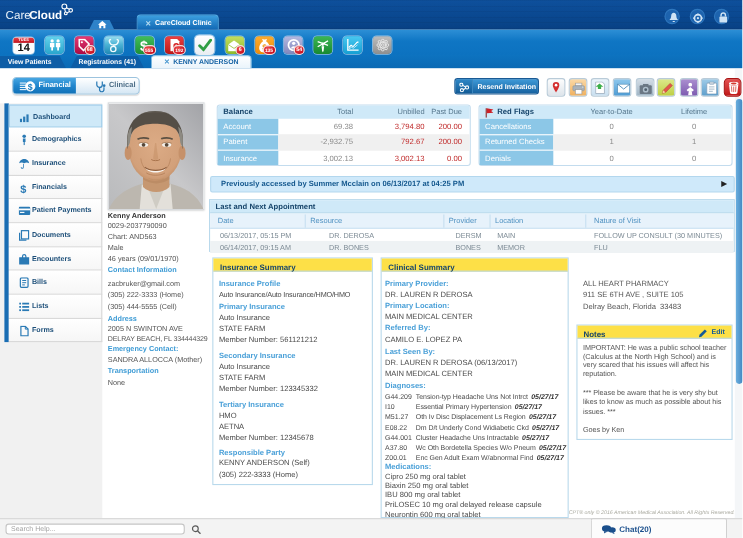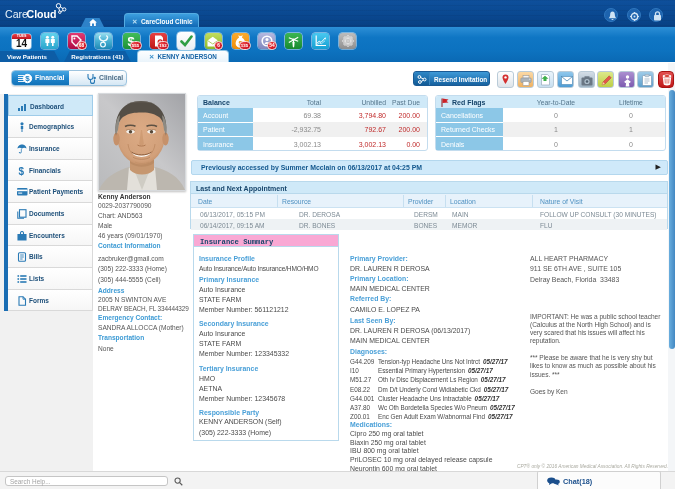--- a/index.html
+++ b/index.html
@@ -51,22 +51,22 @@
 
 .pinfo { position:absolute; left:98px; font-size:6.6px; color:#555; white-space:nowrap; }
 .plabel { position:absolute; left:98px; font-size:6.6px; color:#3d9bd5; font-weight:bold; }
 .red { color:#c02b2b; }
 .gray { color:#8a8a8a; }
 
 .tbtn { position:absolute; top:71px; width:17px; height:17px; border-radius:3px;
   border:1px solid #b9cbd8; }
 
 .panel { position:absolute; border:1px solid #b9d9ec; background:#fff; }
-.phead { position:absolute; left:0; top:0; right:0; height:12px; background:#f9a8d4;
-  border-bottom:1px solid #b9d9ec;font-family:Liberation Mono, monospace; }
+.phead { position:absolute; left:0; top:0; right:0; height:12px; background:#fde047;
+  border-bottom:1px solid #b9d9ec; }
 .phead span { position:absolute; left:6px; top:2.5px; font-size:7.2px; font-weight:bold; color:#17456b; }
 .blab { position:absolute; font-size:6.9px; font-weight:bold; color:#4aa0d8; }
 .btxt { position:absolute; font-size:6.9px; color:#4a4a4a; }
 
 #footer { left:0; top:471px; width:675px; height:18px; background:#f3f3f3; border-top:1px solid #d8d8d8; }
 #search { position:absolute; left:5px; top:476px; width:163px; height:10px; background:#fff;
   border:1px solid #c5c5c5; border-radius:3px; font-size:6.4px; color:#a3a3a3; line-height:9px; padding-left:4px; }
 #chatbox { position:absolute; left:537px; top:471px; width:124px; height:18px; background:#fcfcfc;
   border:1px solid #d0d0d0; border-bottom:none; border-radius:2px 2px 0 0; }
 .note { position:absolute; left:530px; font-size:6.6px; color:#555; white-space:nowrap; letter-spacing:-0.05px; }
@@ -414,20 +414,25 @@
   <div class="btxt" style="left:199px;top:340px">STATE FARM</div>
   <div class="btxt" style="left:199px;top:350px">Member Number: 123345332</div>
   <div class="blab" style="left:199px;top:365px">Tertiary Insurance</div>
   <div class="btxt" style="left:199px;top:374.5px">HMO</div>
   <div class="btxt" style="left:199px;top:384.5px">AETNA</div>
   <div class="btxt" style="left:199px;top:394.5px">Member Number: 12345678</div>
   <div class="blab" style="left:199px;top:408.5px">Responsible Party</div>
   <div class="btxt" style="left:199px;top:418px">KENNY ANDERSON (Self)</div>
   <div class="btxt" style="left:199px;top:428.5px">(305) 222-3333 (Home)</div>
 
+  <div class="panel" style="left:346px;top:234px;width:171px;height:237px">
+    <div class="phead">
+        <span>Clinical Summary</span>
+      </div>
+  </div>
   <div class="blab" style="left:350px;top:255px">Primary Provider:</div>
   <div class="btxt" style="left:350px;top:264.6px">DR. LAUREN R DEROSA</div>
   <div class="blab" style="left:350px;top:275.2px">Primary Location:</div>
   <div class="btxt" style="left:350px;top:285.3px">MAIN MEDICAL CENTER</div>
   <div class="blab" style="left:350px;top:295.3px">Referred By:</div>
   <div class="btxt" style="left:350px;top:305.9px">CAMILO E. LOPEZ PA</div>
   <div class="blab" style="left:350px;top:316.7px">Last Seen By:</div>
   <div class="btxt" style="left:350px;top:326.8px">DR. LAUREN R DEROSA (06/13/2017)</div>
   <div class="btxt" style="left:350px;top:336.9px">MAIN MEDICAL CENTER</div>
   <div class="blab" style="left:350px;top:347.7px">Diagnoses:</div>
@@ -442,20 +447,29 @@
   <div class="btxt" style="left:350px;top:429.8px">Cipro 250 mg oral tablet</div>
   <div class="btxt" style="left:350px;top:438.6px">Biaxin 250 mg oral tablet</div>
   <div class="btxt" style="left:350px;top:447.4px">IBU 800 mg oral tablet</div>
   <div class="btxt" style="left:350px;top:456.2px">PriLOSEC 10 mg oral delayed release capsule</div>
   <div class="btxt" style="left:350px;top:465px">Neurontin 600 mg oral tablet</div>
 
   <div class="btxt" style="left:530px;top:254.5px;color:#555">ALL HEART PHARMACY</div>
   <div class="btxt" style="left:530px;top:265px;color:#555">911 SE 6TH AVE , SUITE 105</div>
   <div class="btxt" style="left:530px;top:275.5px;color:#555">Delray Beach, Florida&nbsp; 33483</div>
 
+  <div class="panel" style="left:523.5px;top:295px;width:142.5px;height:105px">
+    <div class="phead">
+        <span>Notes</span>
+      <svg style="position:absolute;right:22px;top:3px" width="8" height="8" viewBox="0 0 9 9">
+        <path d="M6.5 0.5 L8.5 2.5 L3 8 L0.5 8.5 L1 6 Z" fill="#155b97"></path>
+      </svg>
+      <span style="left:auto;right:6px;font-size:6.4px;color:#155b97">Edit</span>
+    </div>
+  </div>
   <div class="note" style="top:312.5px">IMPORTANT: He was a public school teacher</div>
   <div class="note" style="top:320.8px">(Calculus at the North High School) and is</div>
   <div class="note" style="top:329.1px">very scared that his issues will affect his</div>
   <div class="note" style="top:337.4px">reputation.</div>
   <div class="note" style="top:354px">*** Please be aware that he is very shy but</div>
   <div class="note" style="top:362.3px">likes to know as much as possible about his</div>
   <div class="note" style="top:370.6px">issues. ***</div>
   <div class="note" style="top:387.5px">Goes by Ken</div>
 
   <div class="abs" style="left:668px;top:63px;width:7px;height:408px;background:#f4f6f8"></div>
@@ -466,21 +480,21 @@
     <circle cx="4" cy="4" r="2.9" fill="none" stroke="#5a5a5a" stroke-width="1.2"></circle>
     <path d="M6.3 6.3 L9.2 9.2" stroke="#5a5a5a" stroke-width="1.3"></path>
   </svg>
   <div class="abs" id="chatbox">
     <svg style="position:absolute;left:9px;top:5px" width="13" height="9" viewBox="0 0 13 9" fill="#1b4f8c">
       <ellipse cx="4.4" cy="3.4" rx="4.2" ry="2.9"></ellipse>
       <path d="M2.4 5.8 L2 8 L5 6.3"></path>
       <ellipse cx="9.4" cy="4.8" rx="3.4" ry="2.4"></ellipse>
       <path d="M11 6.8 L11.8 8.6 L8.6 7"></path>
     </svg>
-    <span style="position:absolute;left:25px;top:5px;color:#1b4f8c;font-size:7.3px;font-weight:bold">Chat(18)</span>
+    <span style="position:absolute;left:25px;top:5px;color:#1b4f8c;font-size:7.3px;font-weight:bold">Chat(20)</span>
   </div>
   <div class="abs" style="right:7px;top:464px;font-size:4.8px;font-style:italic;color:#aaaaa0">CPT® only © 2016 American Medical Association. All Rights Reserved.</div>
 
   <div class="abs" style="left:197px;top:95px;width:231px;height:56px;border:1px solid #c3dcee;border-radius:3px;background:#fff">
     <div style="position:absolute;left:0;top:0;right:0;height:11.6px;background:#cfe9f8;border-radius:2px 2px 0 0"></div>
     <span style="position:absolute;left:5px;top:2.5px;font-size:7px;font-weight:bold;color:#17456b">Balance</span>
     <span style="position:absolute;right:106px;top:2.5px;font-size:6.8px;color:#55768c">Total</span>
     <span style="position:absolute;right:41px;top:2.5px;font-size:6.8px;color:#55768c">Unbilled</span>
     <span style="position:absolute;right:7px;top:2.5px;font-size:6.8px;color:#55768c">Past Due</span>
     <div style="position:absolute;left:0;top:11.6px;width:55px;bottom:0;background:#8cc7e7"></div>

